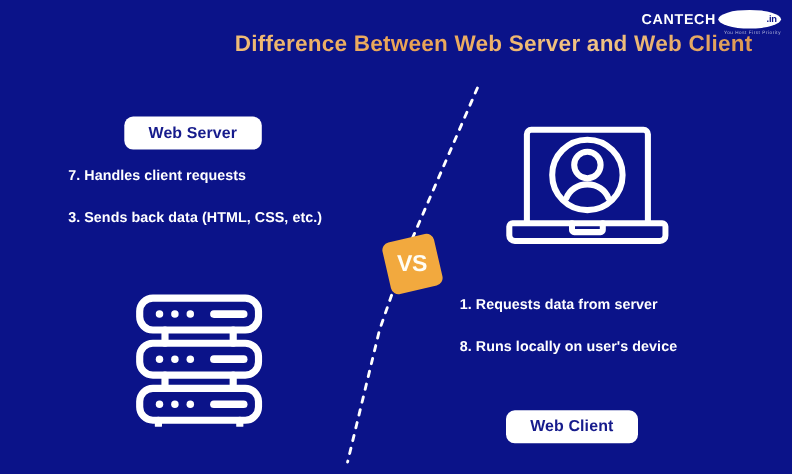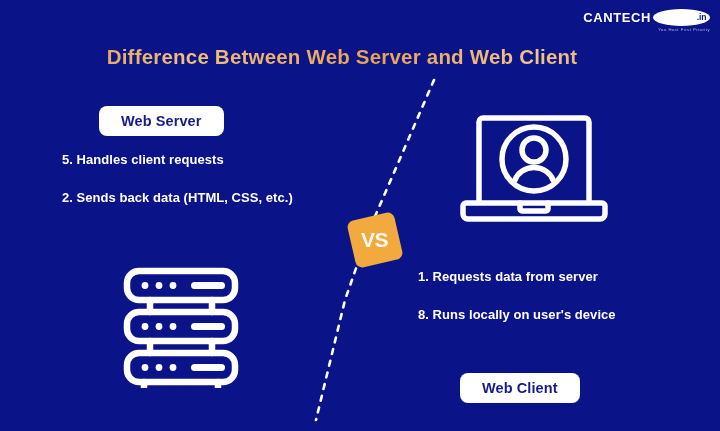--- a/index.html
+++ b/index.html
@@ -58,24 +58,24 @@
     margin-top: 2px;
     color: #b9bddf;
     font-size: 4.2px;
     letter-spacing: 0.5px;
     transform: scaleY(1.05);
   }
 
   
   .title {
     position: absolute;
-    top: 45px;
+    top: 28px;
     left: 0;
     width: 684px;
-    text-align: center;
+    text-align: right;
     font-size: 20.5px;
     font-weight: bold;
     color: #e8a254;
     letter-spacing: 0.2px;
     background: linear-gradient(100deg, #d98f4a 0%, #f0c07c 28%, #e9a253 55%, #f2c687 78%, #dd9750 100%);
     -webkit-background-clip: text;
     background-clip: text;
     -webkit-text-fill-color: transparent;
   }
 
@@ -94,21 +94,21 @@
     position: absolute;
     background: #ffffff;
     color: #161b8c;
     font-size: 14.5px;
     font-weight: bold;
     border-radius: 8px;
     padding: 7px 22px;
     white-space: nowrap;
     letter-spacing: 0.1px;
   }
-  .pill-server { left: 99px; top: 106px; }
+  .pill-server { left: 113px; top: 106px; }
   .pill-client { left: 460px; top: 373px; }
 
   
   .list {
     position: absolute;
     color: #ffffff;
     font-size: 13px;
     font-weight: bold;
   }
   .list-server { left: 62px; top: 153px; }
@@ -170,22 +170,22 @@
 
   <div class="title">Difference Between Web Server and Web Client</div>
 
   <svg class="divider" viewBox="0 0 720 431" xmlns="http://www.w3.org/2000/svg">
     <path d="M 434 80 L 370 228 L 345 300 L 316 420" fill="none" stroke="#ffffff" stroke-width="2.6" stroke-dasharray="5 7" stroke-linecap="round"></path>
   </svg>
 
   <div class="pill pill-server">Web Server</div>
 
   <div class="list list-server">
-    <div class="list-item">5. Handles client requests</div>
-    <div class="list-item">2. Sends back data (HTML, CSS, etc.)</div>
+    <div class="list-item">7. Handles client requests</div>
+    <div class="list-item">3. Sends back data (HTML, CSS, etc.)</div>
   </div>
 
   <svg class="icon-server" width="118" height="122" viewBox="0 0 118 122" xmlns="http://www.w3.org/2000/svg">
     <g fill="none" stroke="#ffffff" stroke-width="6.5" stroke-linecap="round" stroke-linejoin="round">
 
       <rect x="5" y="5" width="108" height="29" rx="12"></rect>
 
       <rect x="5" y="46" width="108" height="29" rx="12"></rect>
 
       <rect x="5" y="87" width="108" height="29" rx="12"></rect>

